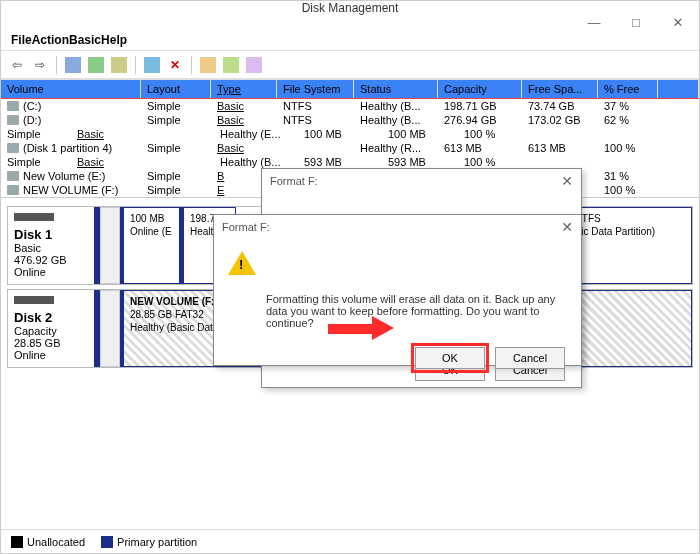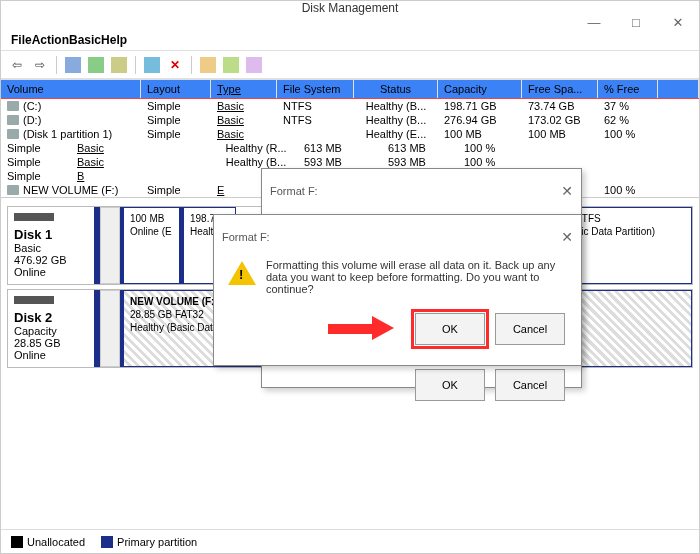--- a/index.html
+++ b/index.html
@@ -13,44 +13,44 @@
 .toolbar { height: 28px; display: flex; align-items: center; gap: 3px; padding: 0 6px; border-bottom: 1px solid #e0e0e0; }
 .tb-btn { width: 20px; height: 20px; display:flex; align-items:center; justify-content:center; font-size:12px; color:#444; }
 .tb-sep { width:1px; height:18px; background:#ccc; margin:0 3px;}
 .tb-ico { width:16px; height:16px; display:inline-block; }
 .grid { flex: 0 0 auto; }
 .grid-hdr { display:flex; background:#3b82f6; border-top:1px solid #ddd; border-bottom:1px solid #ef4444; font-size:11px; }
 .grid-hdr > div { padding:3px 6px; border-right:1px solid #e0e0e0; }
 .grid-body { font-size:11px; }
 .row { display:flex; }
 .row > div { padding:1px 6px; white-space:nowrap; overflow:hidden; }
-.c0{width:140px;} .c1{width:70px;} .c2{width:66px;text-decoration:underline;} .c3{width:77px;} .c4{width:84px;text-align:center;} .c5{width:84px;} .c6{width:76px;} .c7{width:60px;} .c8{flex:1;}
+.c0{width:140px;} .c1{width:70px;} .c2{width:66px;text-decoration:underline;} .c3{width:77px;} .c4{width:84px;} .c5{width:84px;} .c6{width:76px;} .c7{width:60px;} .c8{flex:1;}
 .vol-ico{display:inline-block;width:12px;height:10px;background:#9aa;border-radius:1px;margin-right:4px;vertical-align:-1px;}
 .disks { flex:1; border-top:1px solid #ccc; padding:4px 2px; overflow:auto; }
 .disk { display:flex; border:1px solid #bbb; margin:4px; background:#fff; }
 .disk-label { width:86px; padding:6px; font-size:11px; }
 .disk-label b{font-size:13px;}
 .bar-ico{display:block;width:40px;height:8px;background:#555;margin-bottom:6px;}
 .disk-parts { flex:1; display:flex; }
 .part { border:1px solid #1b2f8a; border-left-width:4px; padding:4px 6px; font-size:10px; line-height:1.3; }
 .part.hatched { background: repeating-linear-gradient(45deg,#fff,#fff 3px,#ddd 3px,#ddd 6px); }
 .spacer-blue{width:6px;background:#1b2f8a;}
 .spacer-gray{width:20px;background:#efefef;border:1px solid #ccc;}
 .legend { height:24px; display:flex; align-items:center; gap:16px; padding:0 10px; font-size:11px; border-top:1px solid #ddd;}
 .sw{display:inline-block;width:12px;height:12px;margin-right:4px;vertical-align:-2px;}
 .dialog { position:absolute; background:#fff; border:1px solid #888; box-shadow:3px 3px 6px rgba(0,0,0,.2); }
-.dialog .dtitle{height:24px;display:flex;align-items:center;padding:0 8px;font-size:11px;color:#555;margin-top:10px;}
+.dialog .dtitle{height:24px;display:flex;align-items:center;padding:0 8px;font-size:11px;color:#555;}
 .dialog .dtitle .xbtn{margin-left:auto;font-size:14px;color:#666;}
 #dlg-back{left:261px;top:168px;width:321px;height:220px;}
 #dlg-front{left:213px;top:214px;width:369px;height:152px;}
 #dlg-front .body{display:flex;padding:10px 14px;font-size:11px;color:#333;gap:10px;}
 .warn-ico{width:0;height:0;border-left:14px solid transparent;border-right:14px solid transparent;border-bottom:24px solid #f5c400;position:relative;margin-top:2px;}
 .warn-ico::after{content:"!";position:absolute;left:-3px;top:6px;font-weight:bold;color:#000;font-size:13px;}
 .btnrow{display:flex;justify-content:flex-end;gap:10px;padding:8px 16px;}
-.dbtn{min-width:70px;height:32px;font-size:11px;border:1px solid #999;background:#f3f3f3;display:flex;align-items:center;justify-content:center;}
+.dbtn{min-width:70px;height:22px;font-size:11px;border:1px solid #999;background:#f3f3f3;display:flex;align-items:center;justify-content:center;}
 .hl{outline:3px solid #ff2a2a;outline-offset:1px;}
 .arrow{position:absolute;left:328px;top:318px;width:70px;height:20px; pointer-events:none;}
 .arrow .shaft{position:absolute;left:0;top:6px;width:48px;height:10px;background:#ff2a2a;}
 .arrow .head{position:absolute;left:44px;top:-2px;width:0;height:0;border-top:12px solid transparent;border-bottom:12px solid transparent;border-left:22px solid #ff2a2a;}
 </style>
 </head>
 <body>
 
 <div class="window">
   <div class="titlebar">
@@ -129,51 +129,52 @@
           <div class="c1">Simple</div>
           <div class="c2">Basic</div>
           <div class="c3">NTFS</div>
           <div class="c4">Healthy (B...</div>
           <div class="c5">276.94 GB</div>
           <div class="c6">173.02 GB</div>
           <div class="c7">62 %</div>
           <div class="c8"></div>
         </div>
         <div class="row">
-          <div class="c0"><span class="vol-ico"></span>(Disk 1 partition 1)</div>
           <div class="c1">Simple</div>
           <div class="c2">Basic</div>
           <div class="c3"></div>
           <div class="c4">Healthy (E...</div>
           <div class="c5">100 MB</div>
           <div class="c6">100 MB</div>
           <div class="c7">100 %</div>
           <div class="c8"></div>
         </div>
         <div class="row">
+          <div class="c0"><span class="vol-ico"></span>(Disk 1 partition 4)</div>
           <div class="c1">Simple</div>
           <div class="c2">Basic</div>
           <div class="c3"></div>
           <div class="c4">Healthy (R...</div>
           <div class="c5">613 MB</div>
           <div class="c6">613 MB</div>
           <div class="c7">100 %</div>
           <div class="c8"></div>
         </div>
         <div class="row">
           <div class="c1">Simple</div>
           <div class="c2">Basic</div>
           <div class="c3"></div>
           <div class="c4">Healthy (B...</div>
           <div class="c5">593 MB</div>
           <div class="c6">593 MB</div>
           <div class="c7">100 %</div>
           <div class="c8"></div>
         </div>
         <div class="row">
+          <div class="c0"><span class="vol-ico"></span>New Volume (E:)</div>
           <div class="c1">Simple</div>
           <div class="c2">B</div>
           <div class="c3"></div>
           <div class="c4"></div>
           <div class="c5"></div>
           <div class="c6">149.15 GB</div>
           <div class="c7">31 %</div>
           <div class="c8"></div>
         </div>
         <div class="row">
@@ -256,21 +257,21 @@
   </div>
 </div>
 
 <div class="dialog" id="dlg-front">
   <div class="dtitle">
     <span>Format F:</span>
     <span class="xbtn">✕</span>
   </div>
   <div class="body">
     <div class="warn-ico"></div>
-    <div style="flex:1;">Formatting this volume will erase all data on it. Back up any data you want to keep before formatting. Do you want to continue?</div>
+    <div style="flex:1;margin-top:44px;">Formatting this volume will erase all data on it. Back up any data you want to keep before formatting. Do you want to continue?</div>
   </div>
   <div class="btnrow">
     <div class="dbtn hl">OK</div>
     <div class="dbtn">Cancel</div>
   </div>
 </div>
 
 <div class="arrow">
   <div class="shaft"></div>
     <div class="head"></div>

